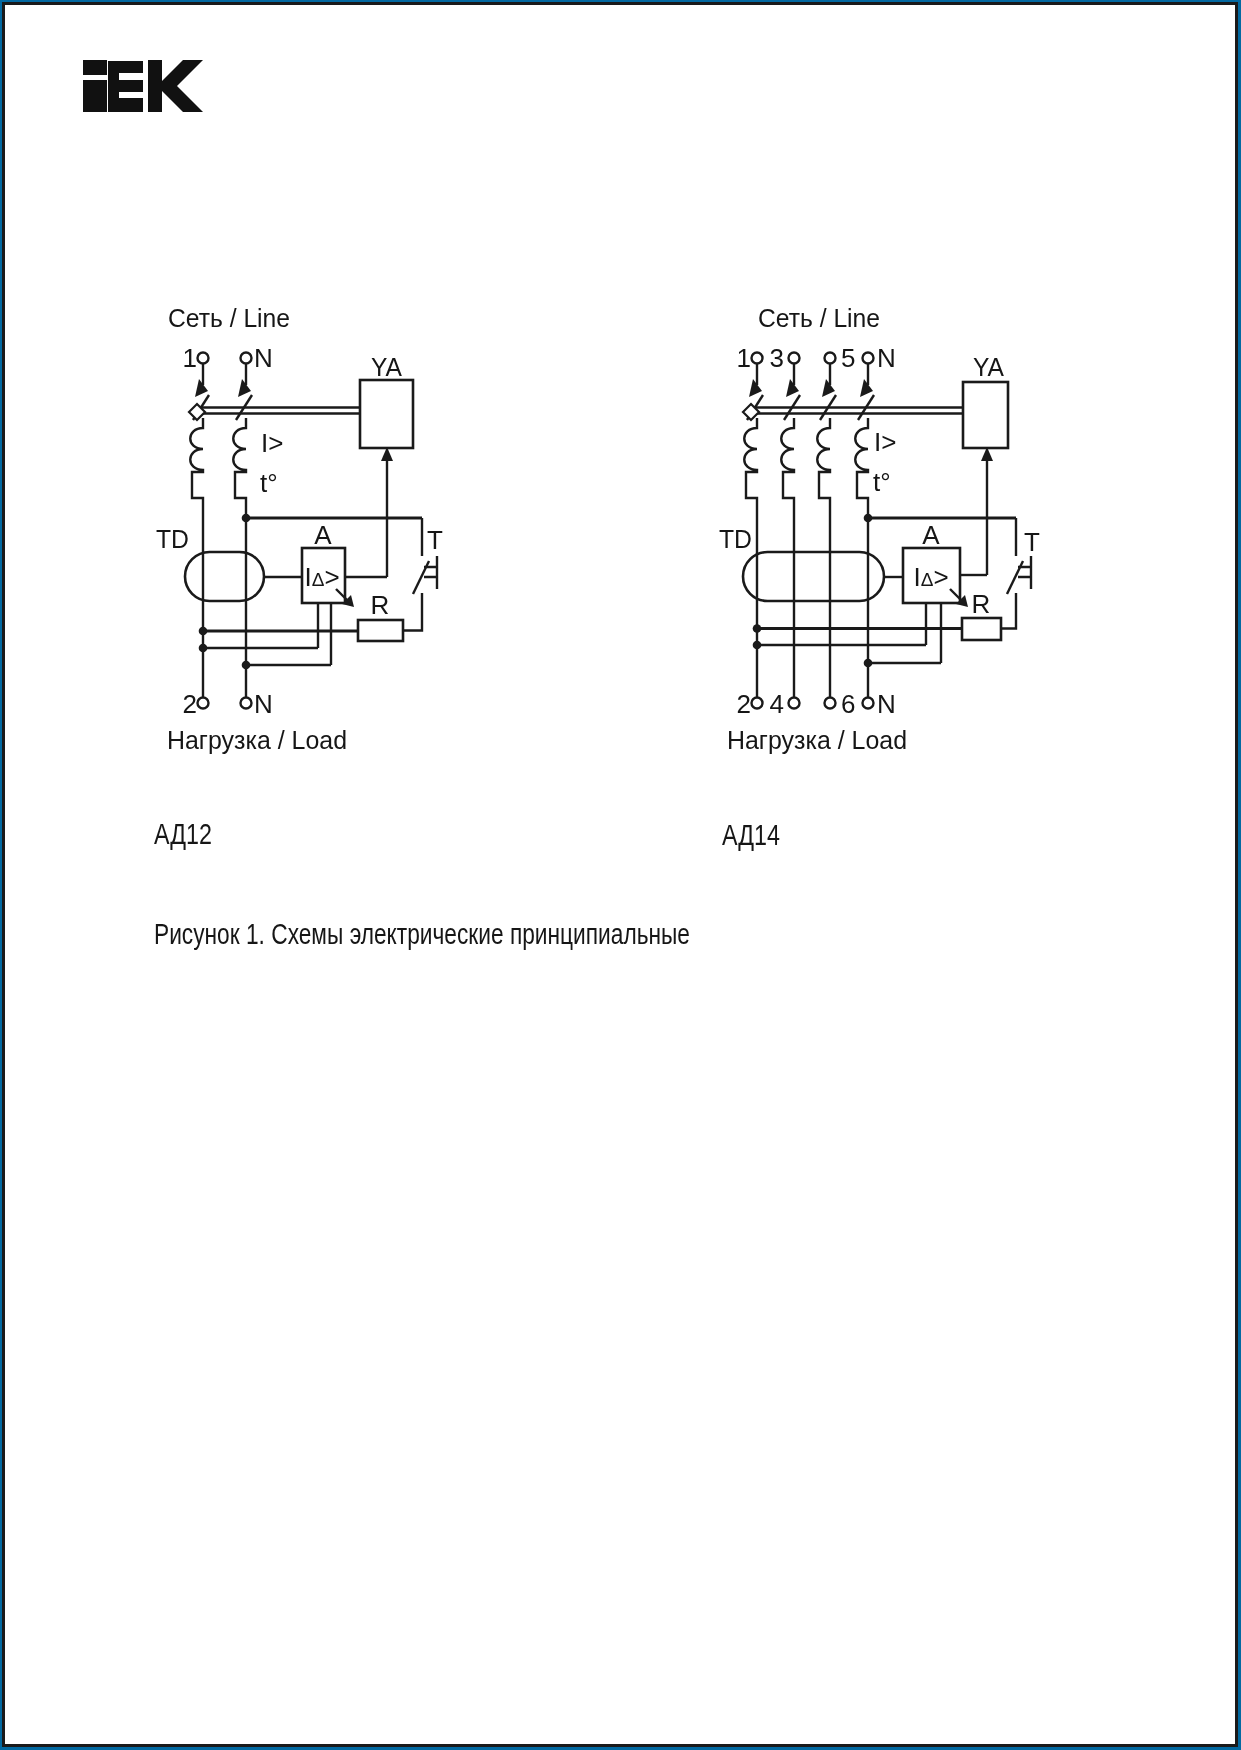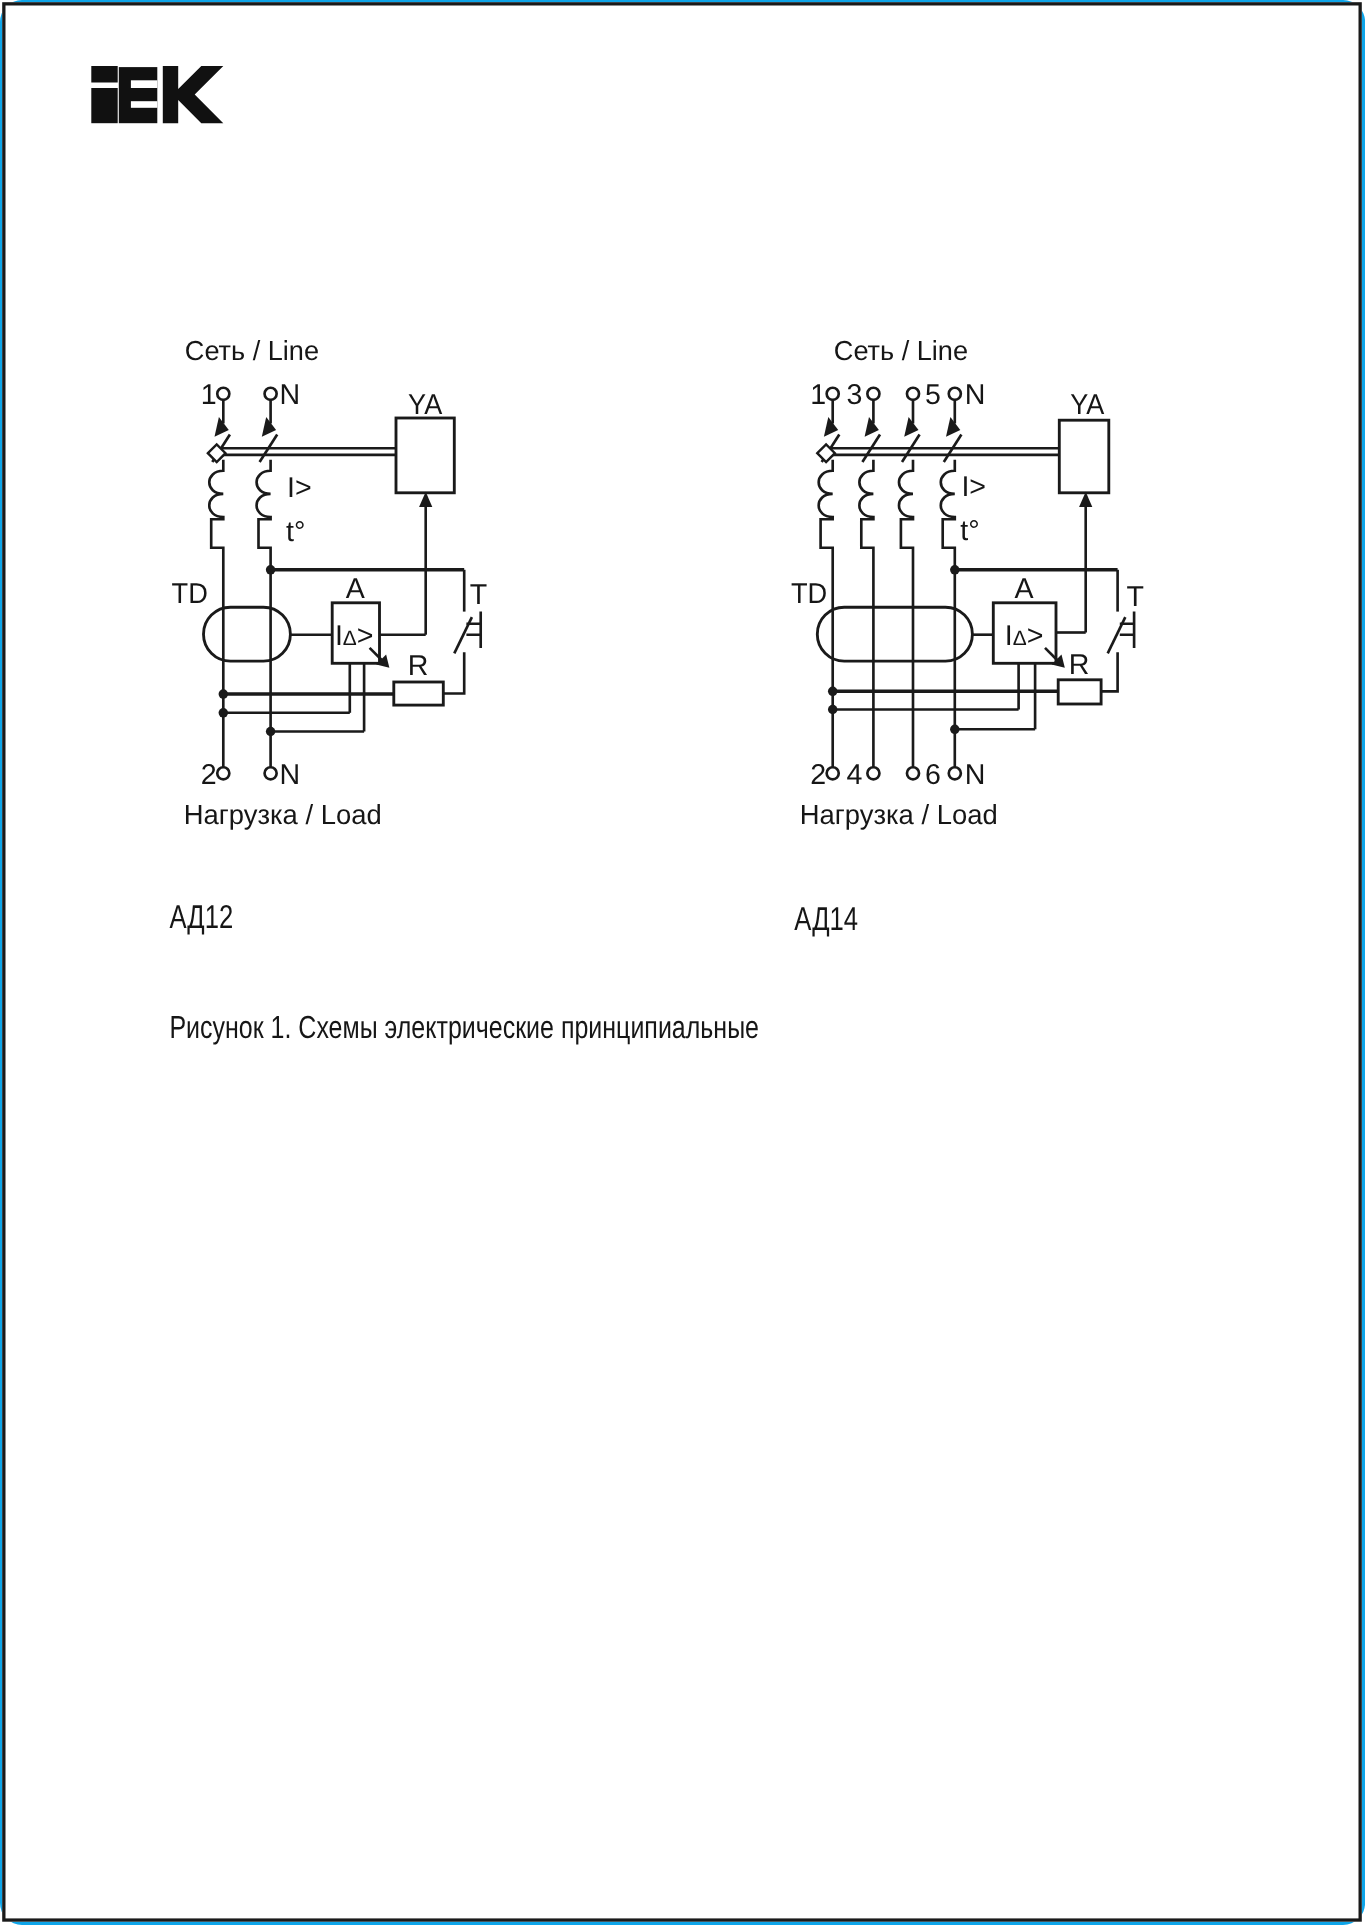--- a/index.html
+++ b/index.html
@@ -1,16 +1,16 @@
 <!DOCTYPE html>
 <html><head>
 <meta charset="utf-8">
 <style>
   html,body{margin:0;padding:0;background:#fff;}
-  .canvas{position:relative;width:1241px;height:1750px;background:#0ea5e9;font-family:"Liberation Sans",sans-serif;border-radius:20px;}
+  .canvas{position:relative;width:1241px;height:1750px;background:#0369a1;font-family:"Liberation Sans",sans-serif;}
   .page{position:absolute;left:2px;top:2px;width:1236px;height:1745px;border:3px solid #1a1a1a;box-sizing:border-box;background:#fff;}
   svg.sheet{position:absolute;left:0;top:0;width:1241px;height:1750px;}
   svg.sheet text{font-family:"Liberation Sans",sans-serif;fill:#161616;}
   .w{fill:none;stroke:#1a1a1a;stroke-width:2.4;stroke-linecap:butt;stroke-linejoin:miter;}
   .w3{fill:none;stroke:#1a1a1a;stroke-width:3.2;}
   .box{fill:#fff;stroke:#1a1a1a;stroke-width:2.6;}
   .dia{fill:#fff;stroke:#1a1a1a;stroke-width:2.2;}
   .dot{fill:#1a1a1a;stroke:none;}
   .term{fill:#fff;stroke:#1a1a1a;stroke-width:2.4;}
   .ah{fill:#1a1a1a;stroke:none;}

